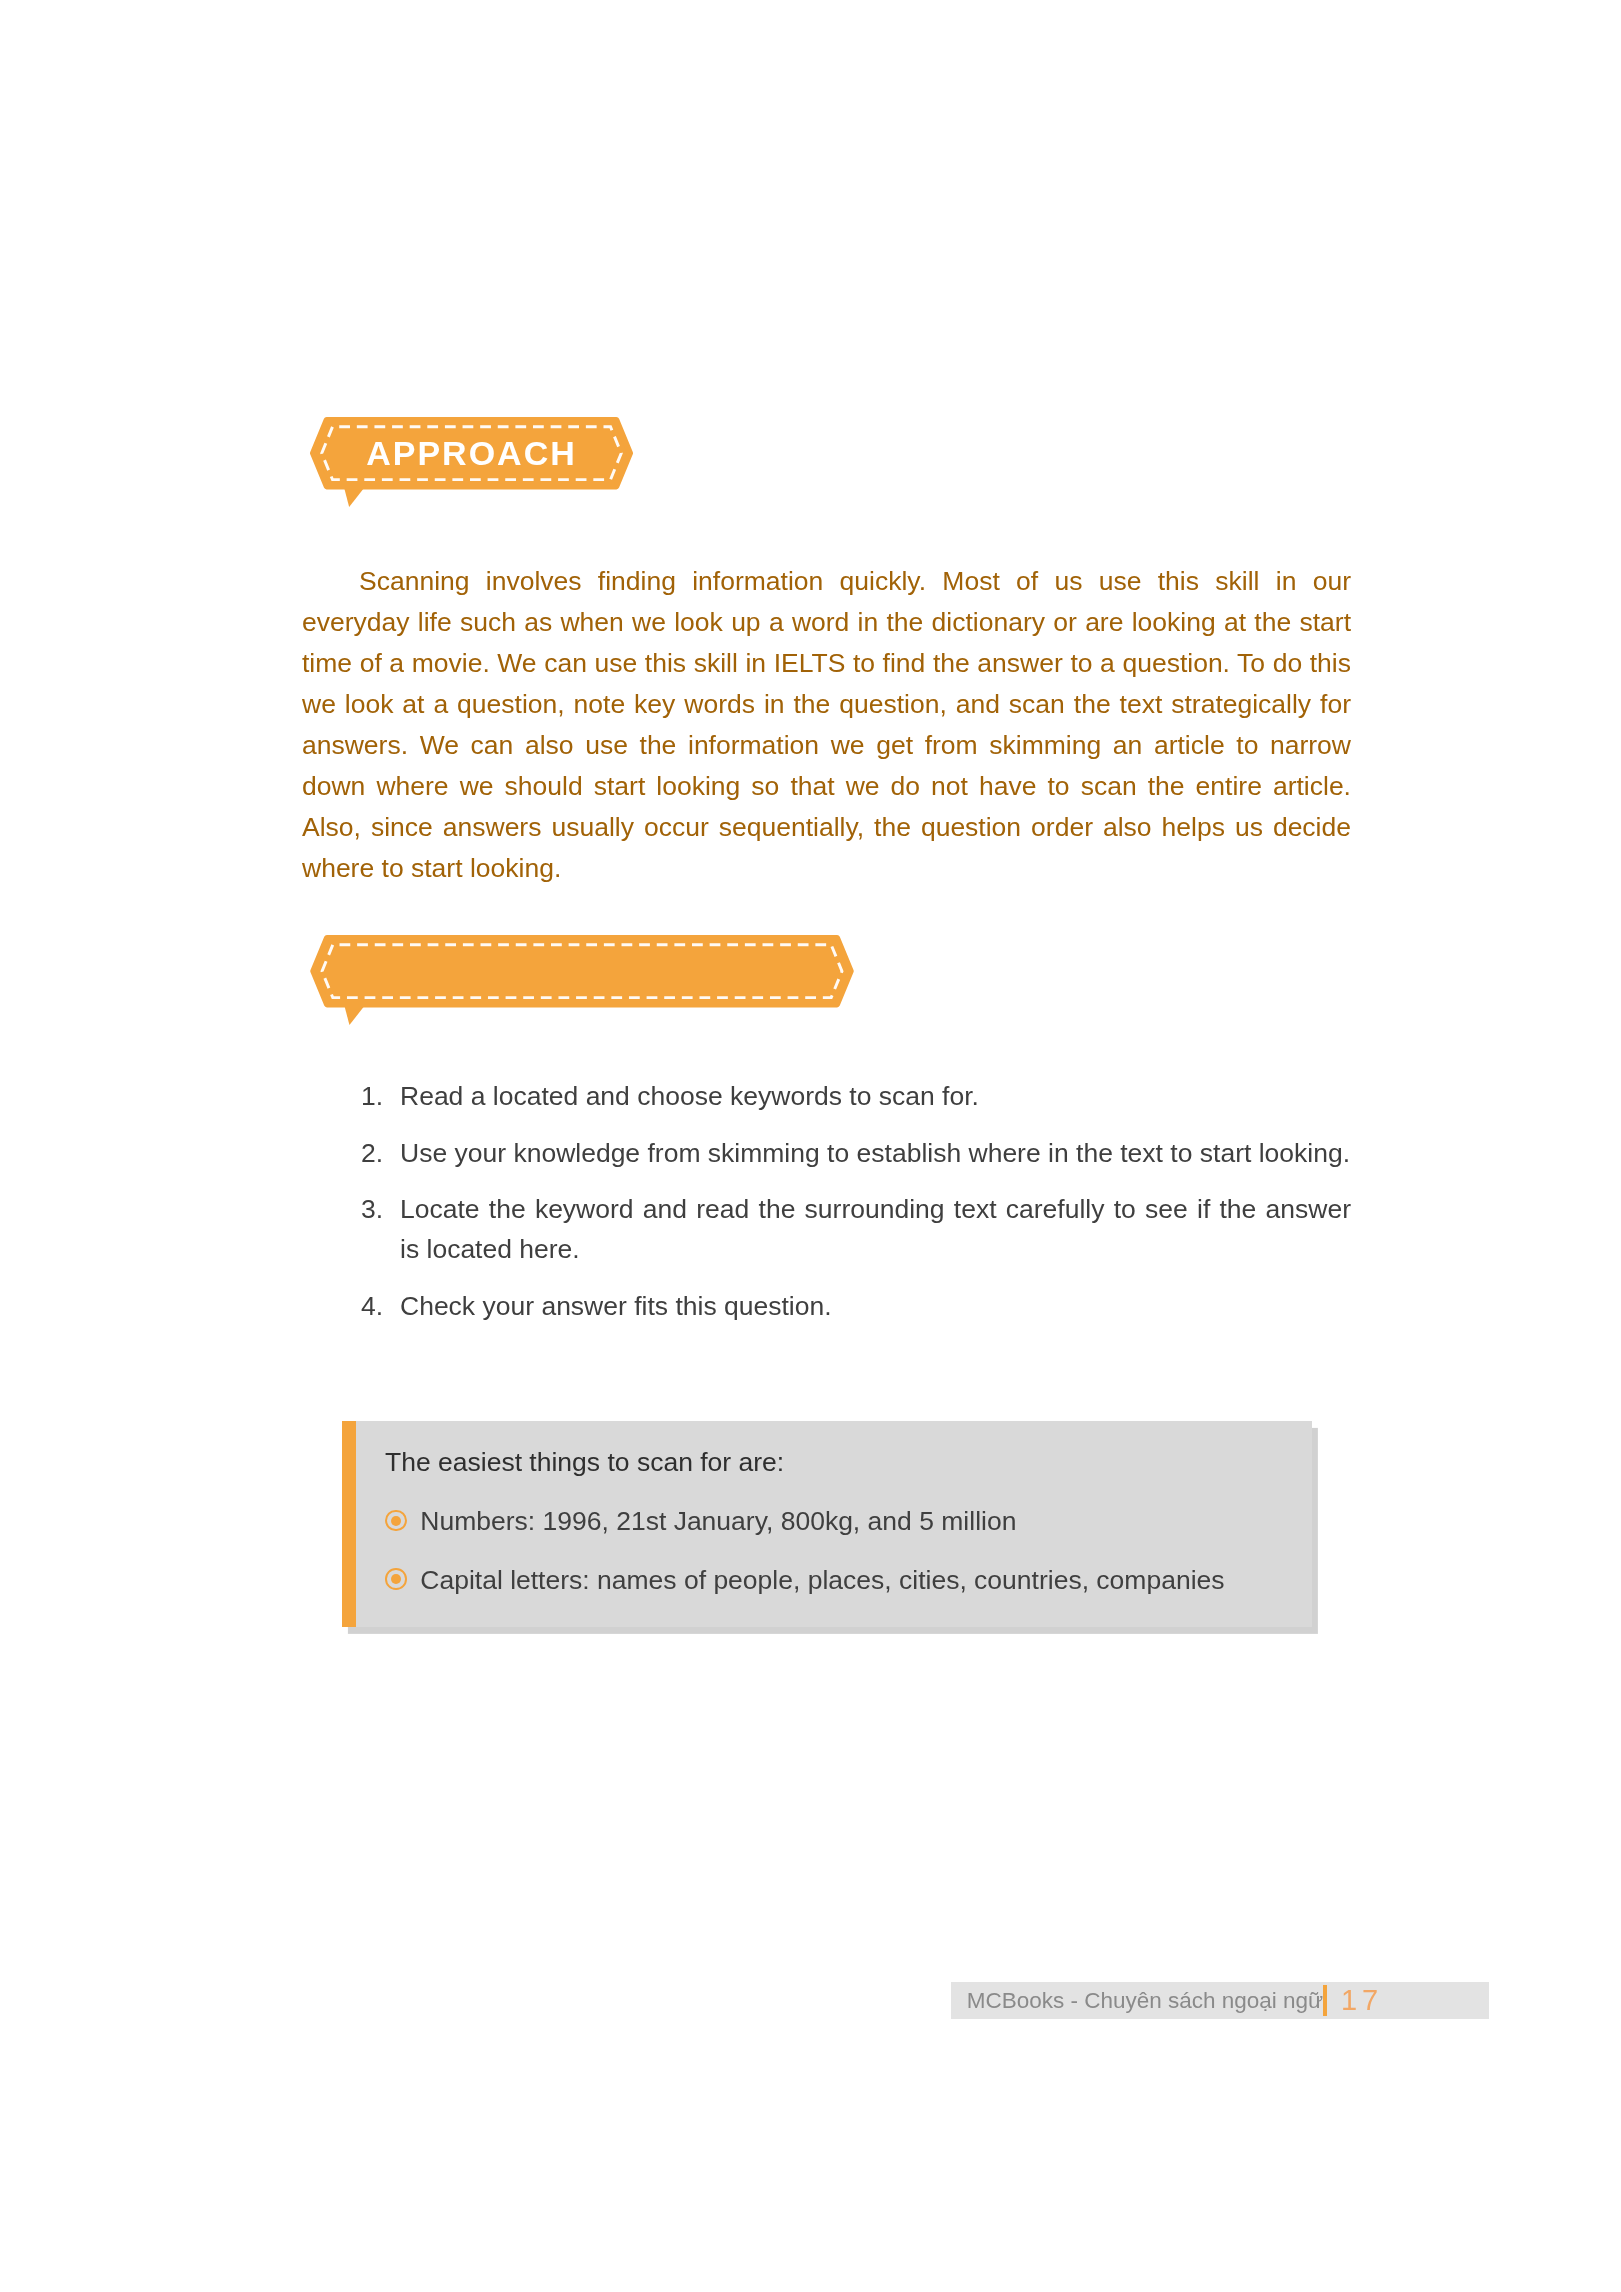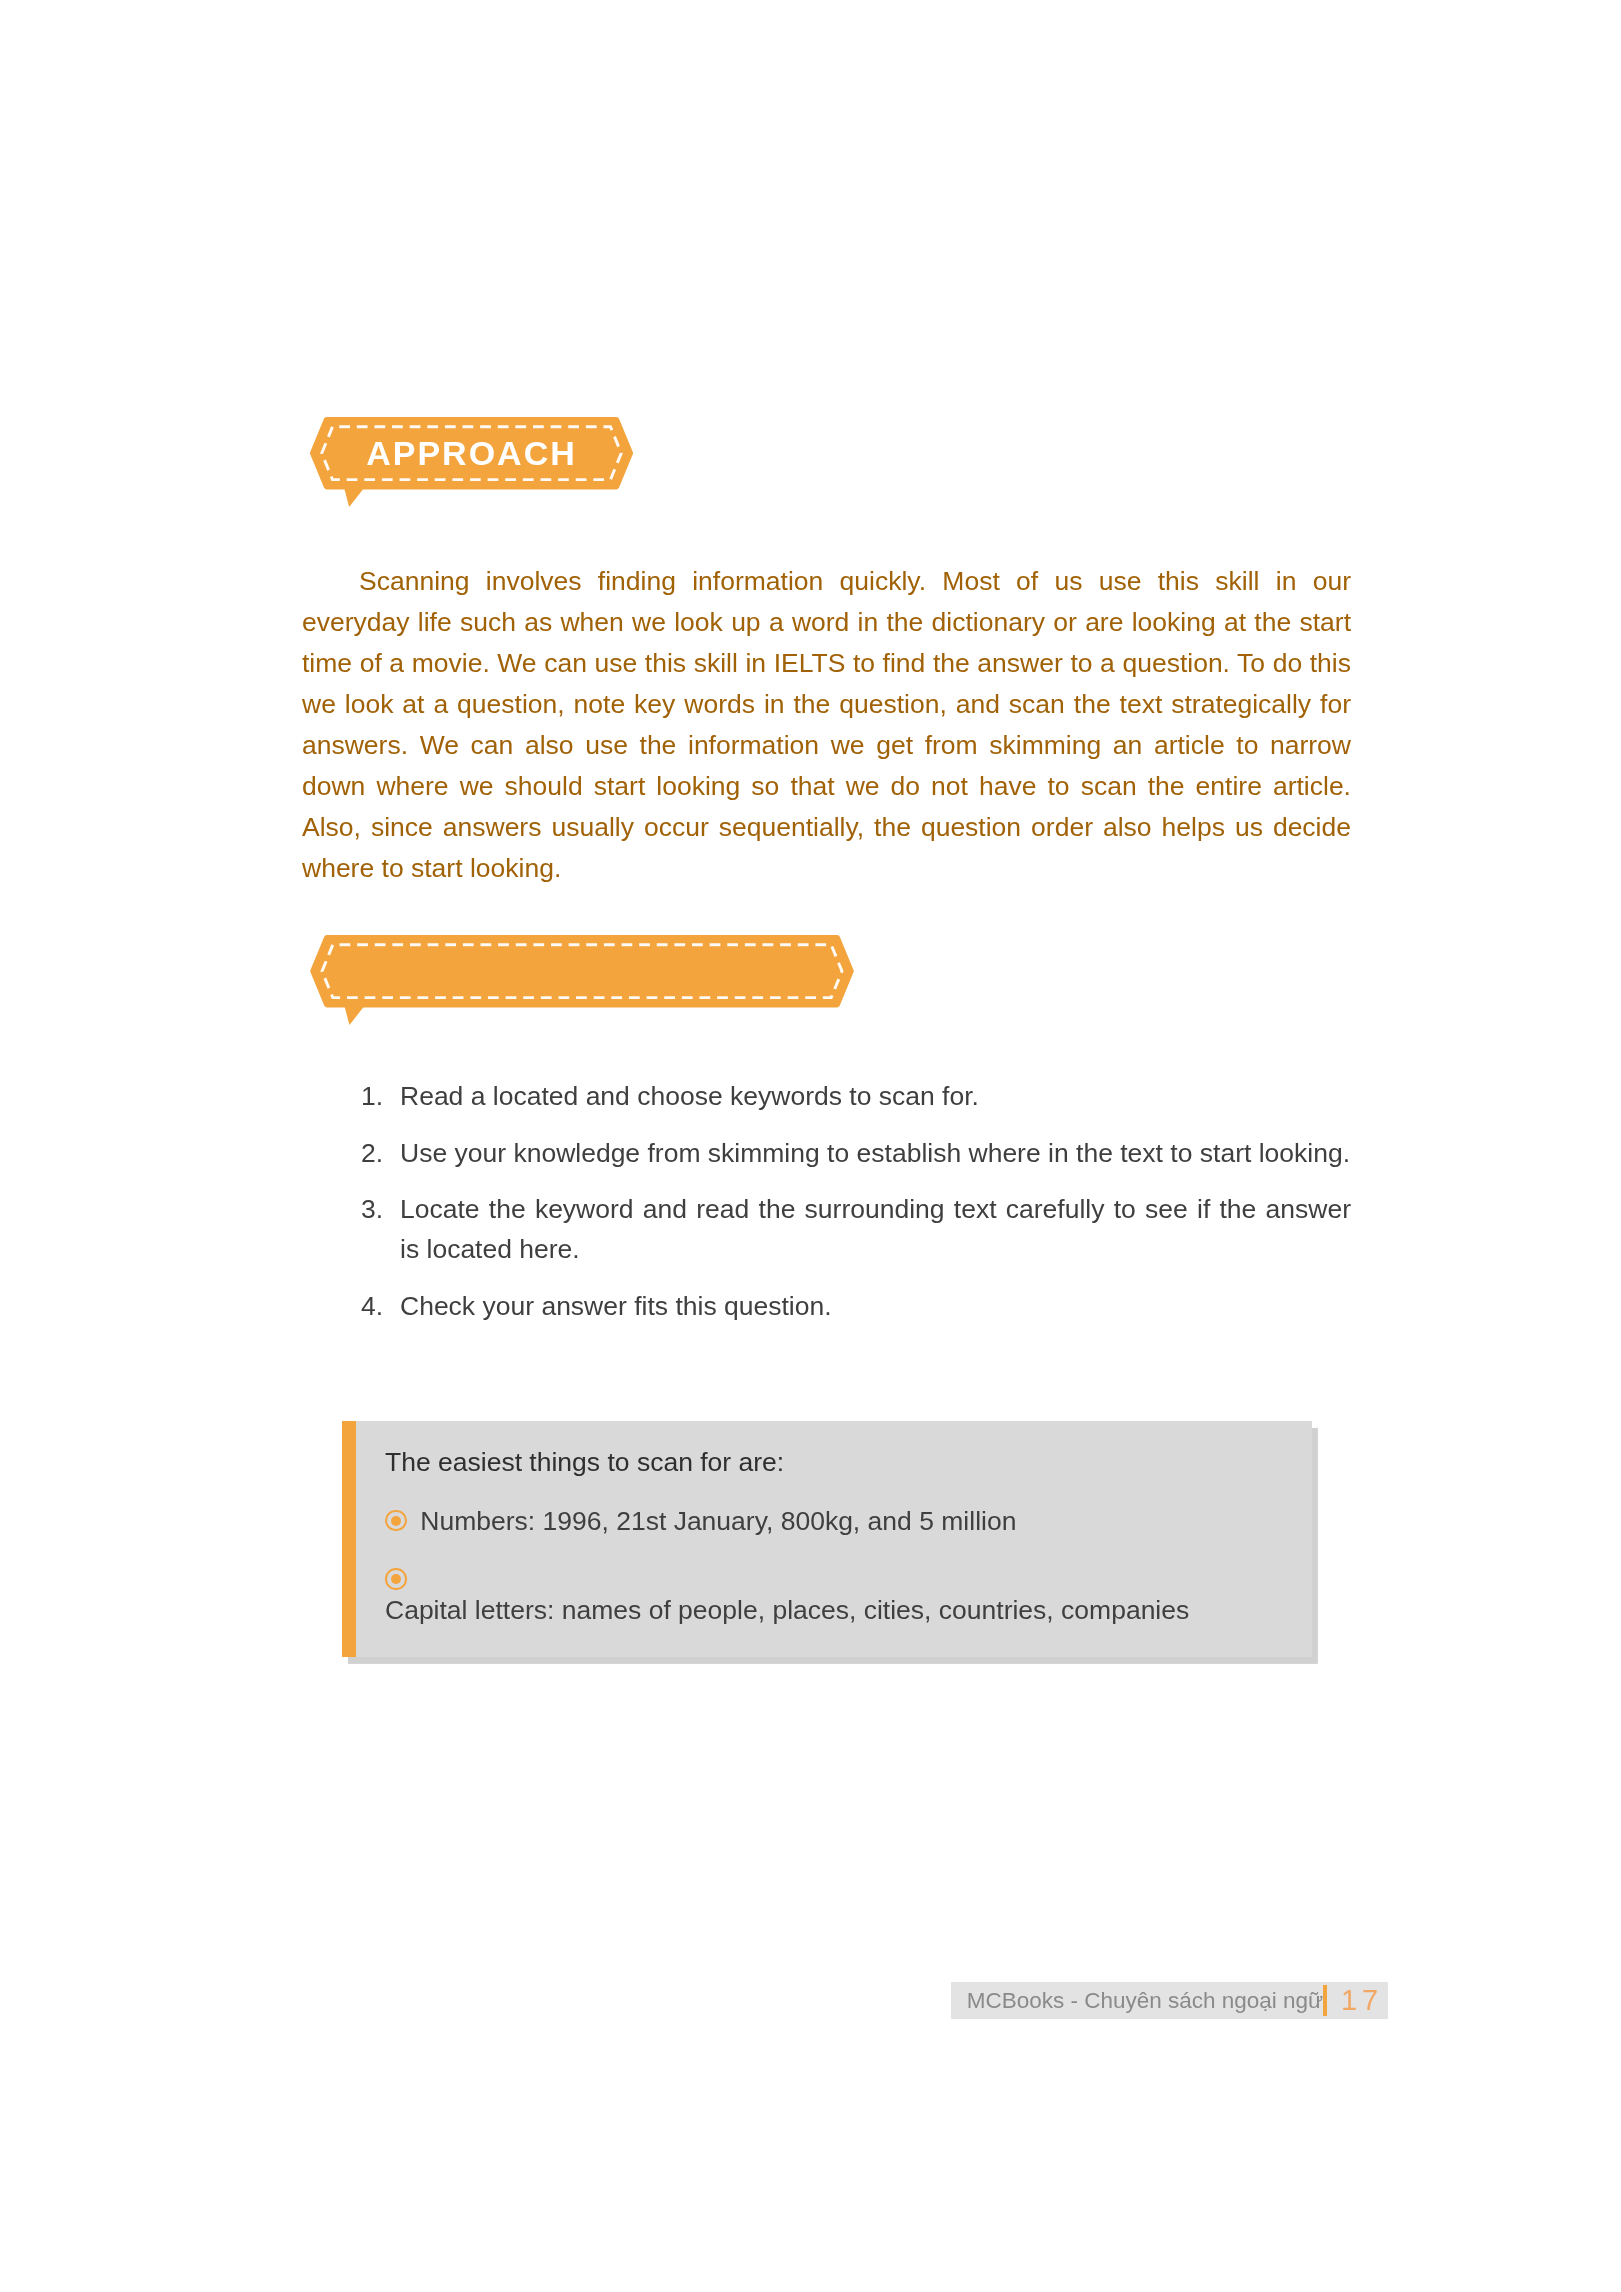--- a/index.html
+++ b/index.html
@@ -104,21 +104,21 @@
     margin-bottom: 23.5px;
   }
   .scan-row {
     display: flex;
     align-items: flex-start;
     margin-bottom: 18.6px;
     font-size: 26.5px;
     line-height: 40px;
     color: #3f3f3f;
   }
-  .scan-row:last-child { margin-bottom: 0; flex-direction: column; }
+  .scan-row:last-child { margin-bottom: 0; }
   .scan-bullet {
     flex: 0 0 17.6px;
     width: 17.6px;
     height: 17.6px;
     border: 2.5px solid #f4a43c;
     border-radius: 50%;
     position: relative;
     margin: 8.8px 13.7px 0 0;
   }
   .scan-bullet::after {
@@ -132,21 +132,21 @@
     flex: 1;
     text-align: justify;
     white-space: pre-wrap;
   }
 
   
   .footer-bar {
     position: absolute;
     left: 951px;
     top: 1982px;
-    width: 437px;
+    width: 538px;
     height: 37px;
     background: #e3e3e3;
     display: flex;
     align-items: center;
   }
   .footer-pub {
     color: #8a8a8a;
     font-size: 22.5px;
     padding-left: 15.7px;
     white-space: nowrap;

